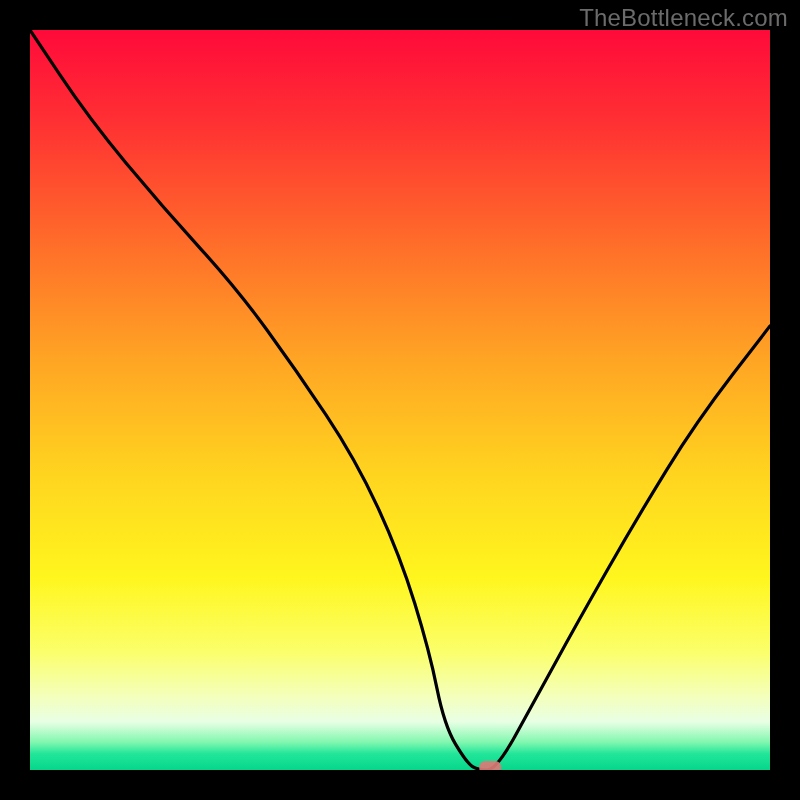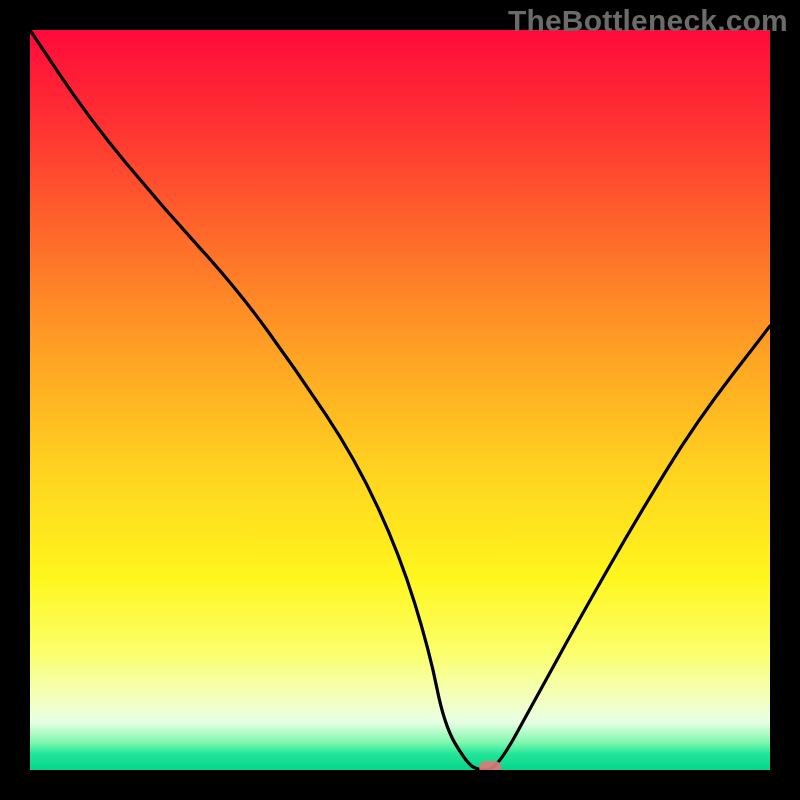--- a/index.html
+++ b/index.html
@@ -9,22 +9,22 @@
     background: #000000;
     position: relative;
     font-family: Arial, Helvetica, sans-serif;
     overflow: hidden;
   }
   .attribution {
     position: absolute;
     top: 4px;
     right: 12px;
     color: #6b6b6b;
-    font-size: 30px;
-    font-weight: 700;
+    font-size: 24px;
+    font-weight: 400;
     letter-spacing: 0.2px;
     z-index: 5;
   }
   .plot-frame {
     position: absolute;
     left: 30px;
     top: 30px;
     width: 740px;
     height: 740px;
     overflow: hidden;

